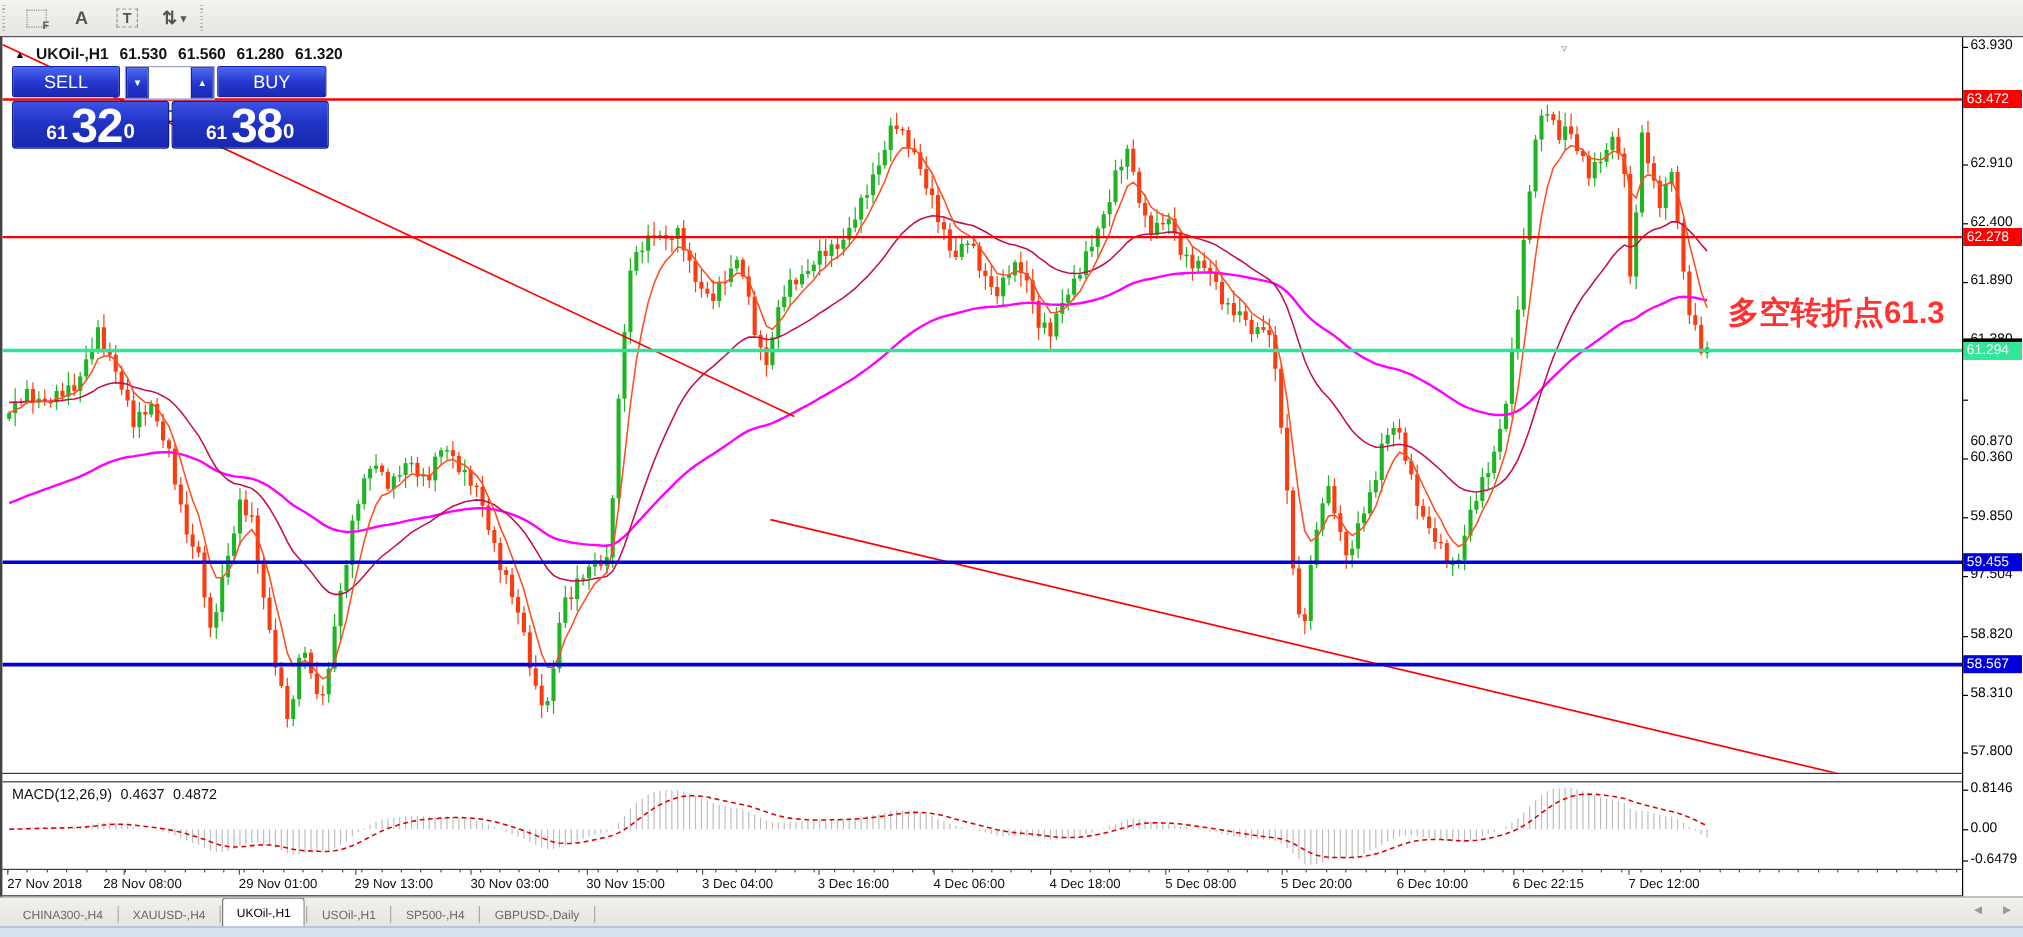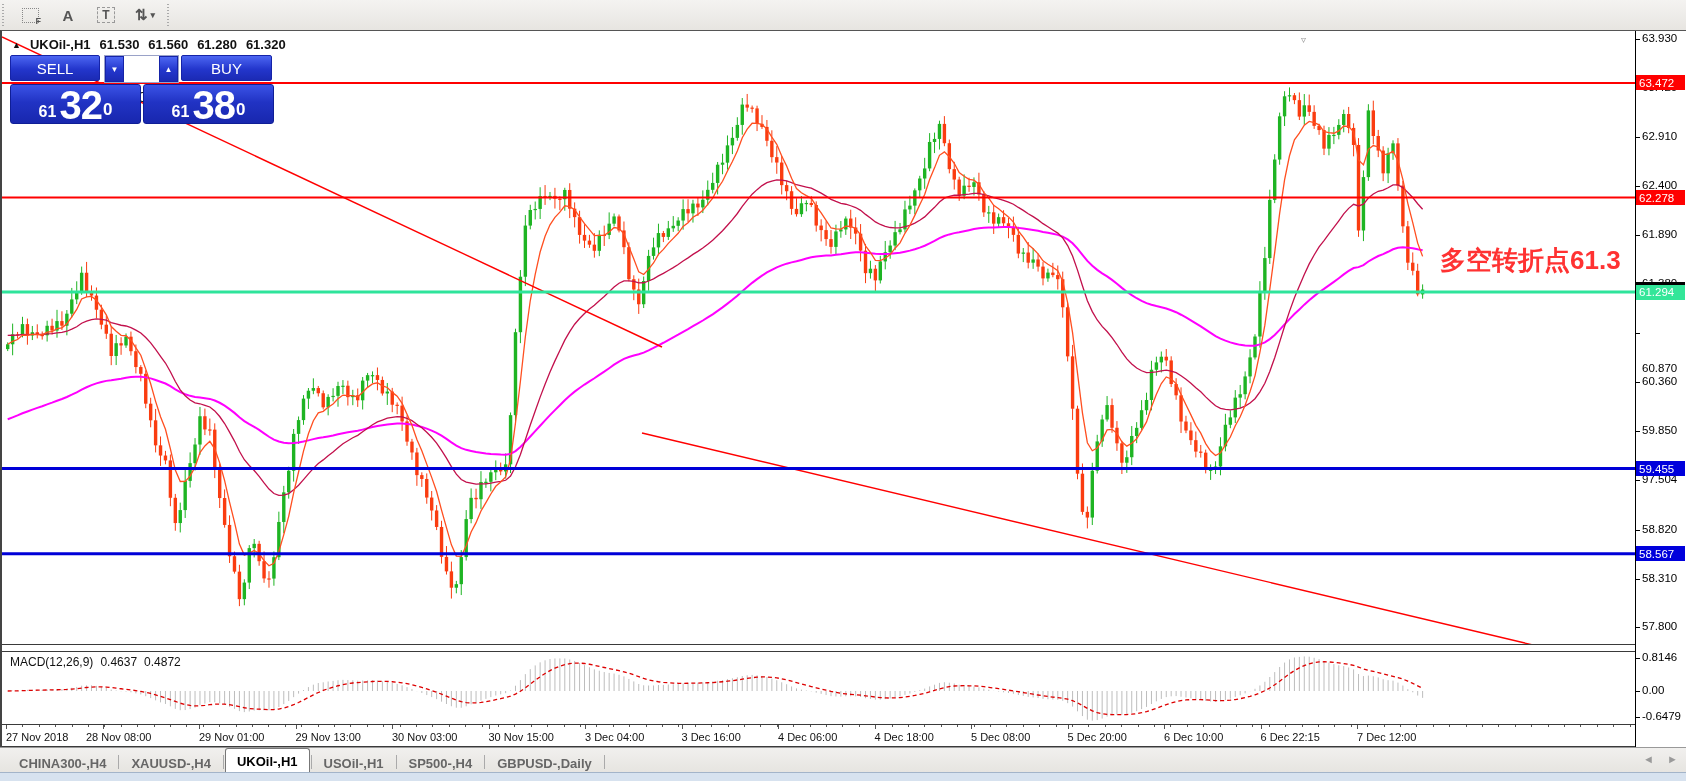--- a/index.html
+++ b/index.html
@@ -64,21 +64,21 @@
   .plevel-label{position:absolute;left:1px;width:49px;height:15px;font-size:11.5px;
                 display:flex;align-items:center;padding-left:3px;box-sizing:border-box;}
   .macd-label{position:absolute;left:8px;font-size:12px;color:#111;display:flex;gap:7px;}
   #time-axis{position:absolute;left:0;top:694px;width:1633px;height:22px;}
   .ttick{position:absolute;top:0;width:1px;background:#555;}
   .tlabel{position:absolute;top:6px;font-size:11px;color:#111;white-space:nowrap;}
   
   .bottom-bar{position:absolute;left:0;top:747px;width:1686px;height:25px;
               background:linear-gradient(#F1F0EE,#E6E4E0);border-top:1px solid #999;}
   #tabs{position:absolute;left:8px;top:0;height:25px;display:flex;align-items:flex-end;}
-  .tab{height:19px;padding:2px 11px 0;font-size:13px;color:#666;display:flex;align-items:center;cursor:pointer;font-weight:bold;}
+  .tab{height:19px;padding:2px 11px 0;font-size:10px;color:#666;display:flex;align-items:center;cursor:pointer;}
   .tab.active{background:#fff;border:1px solid #777;border-bottom:1px solid #fff;
               border-radius:3px 3px 0 0;color:#000;height:21px;}
   .tab-sep{width:1px;height:14px;background:#AAA;margin:0 1px 4px;}
   .scroll-arrow{position:absolute;top:5px;color:#9a9a9a;font-size:11px;cursor:pointer;}
   .status-strip{position:absolute;left:0;top:772px;width:1686px;height:9px;
                 background:#D7E2EF;border-top:1px solid #A3B4C9;}
 </style>
 </head>
 <body>
 

